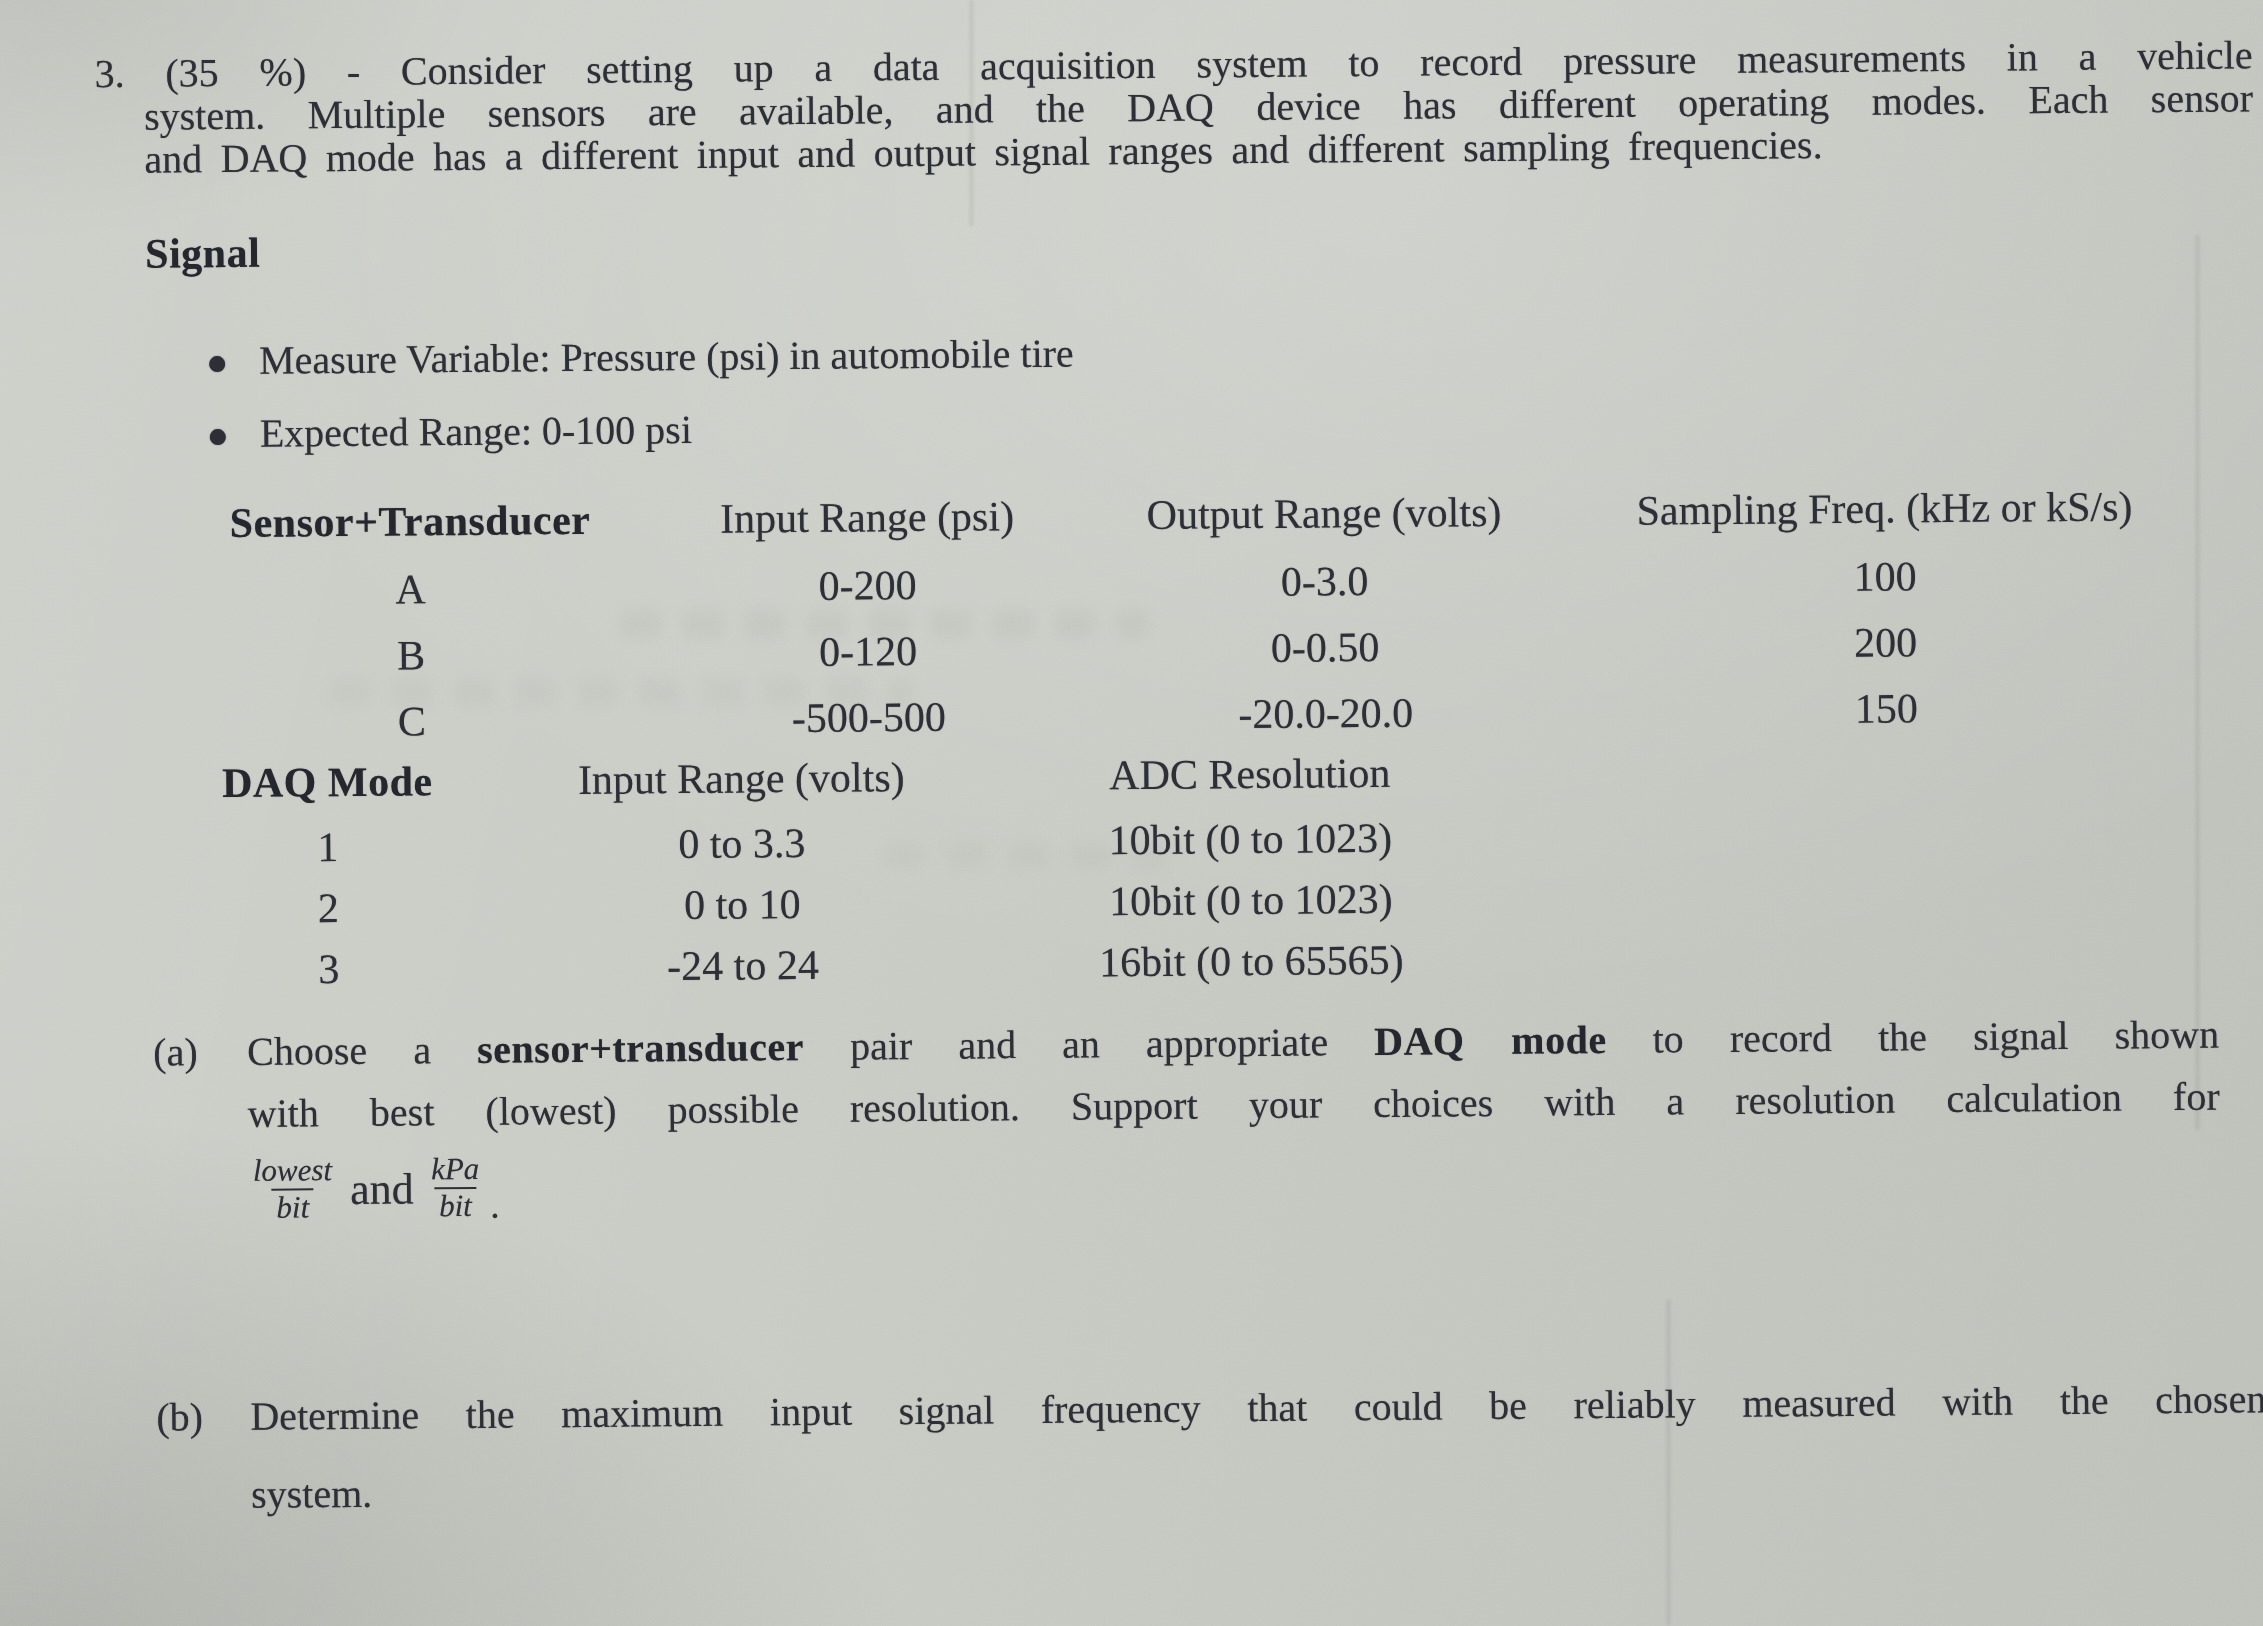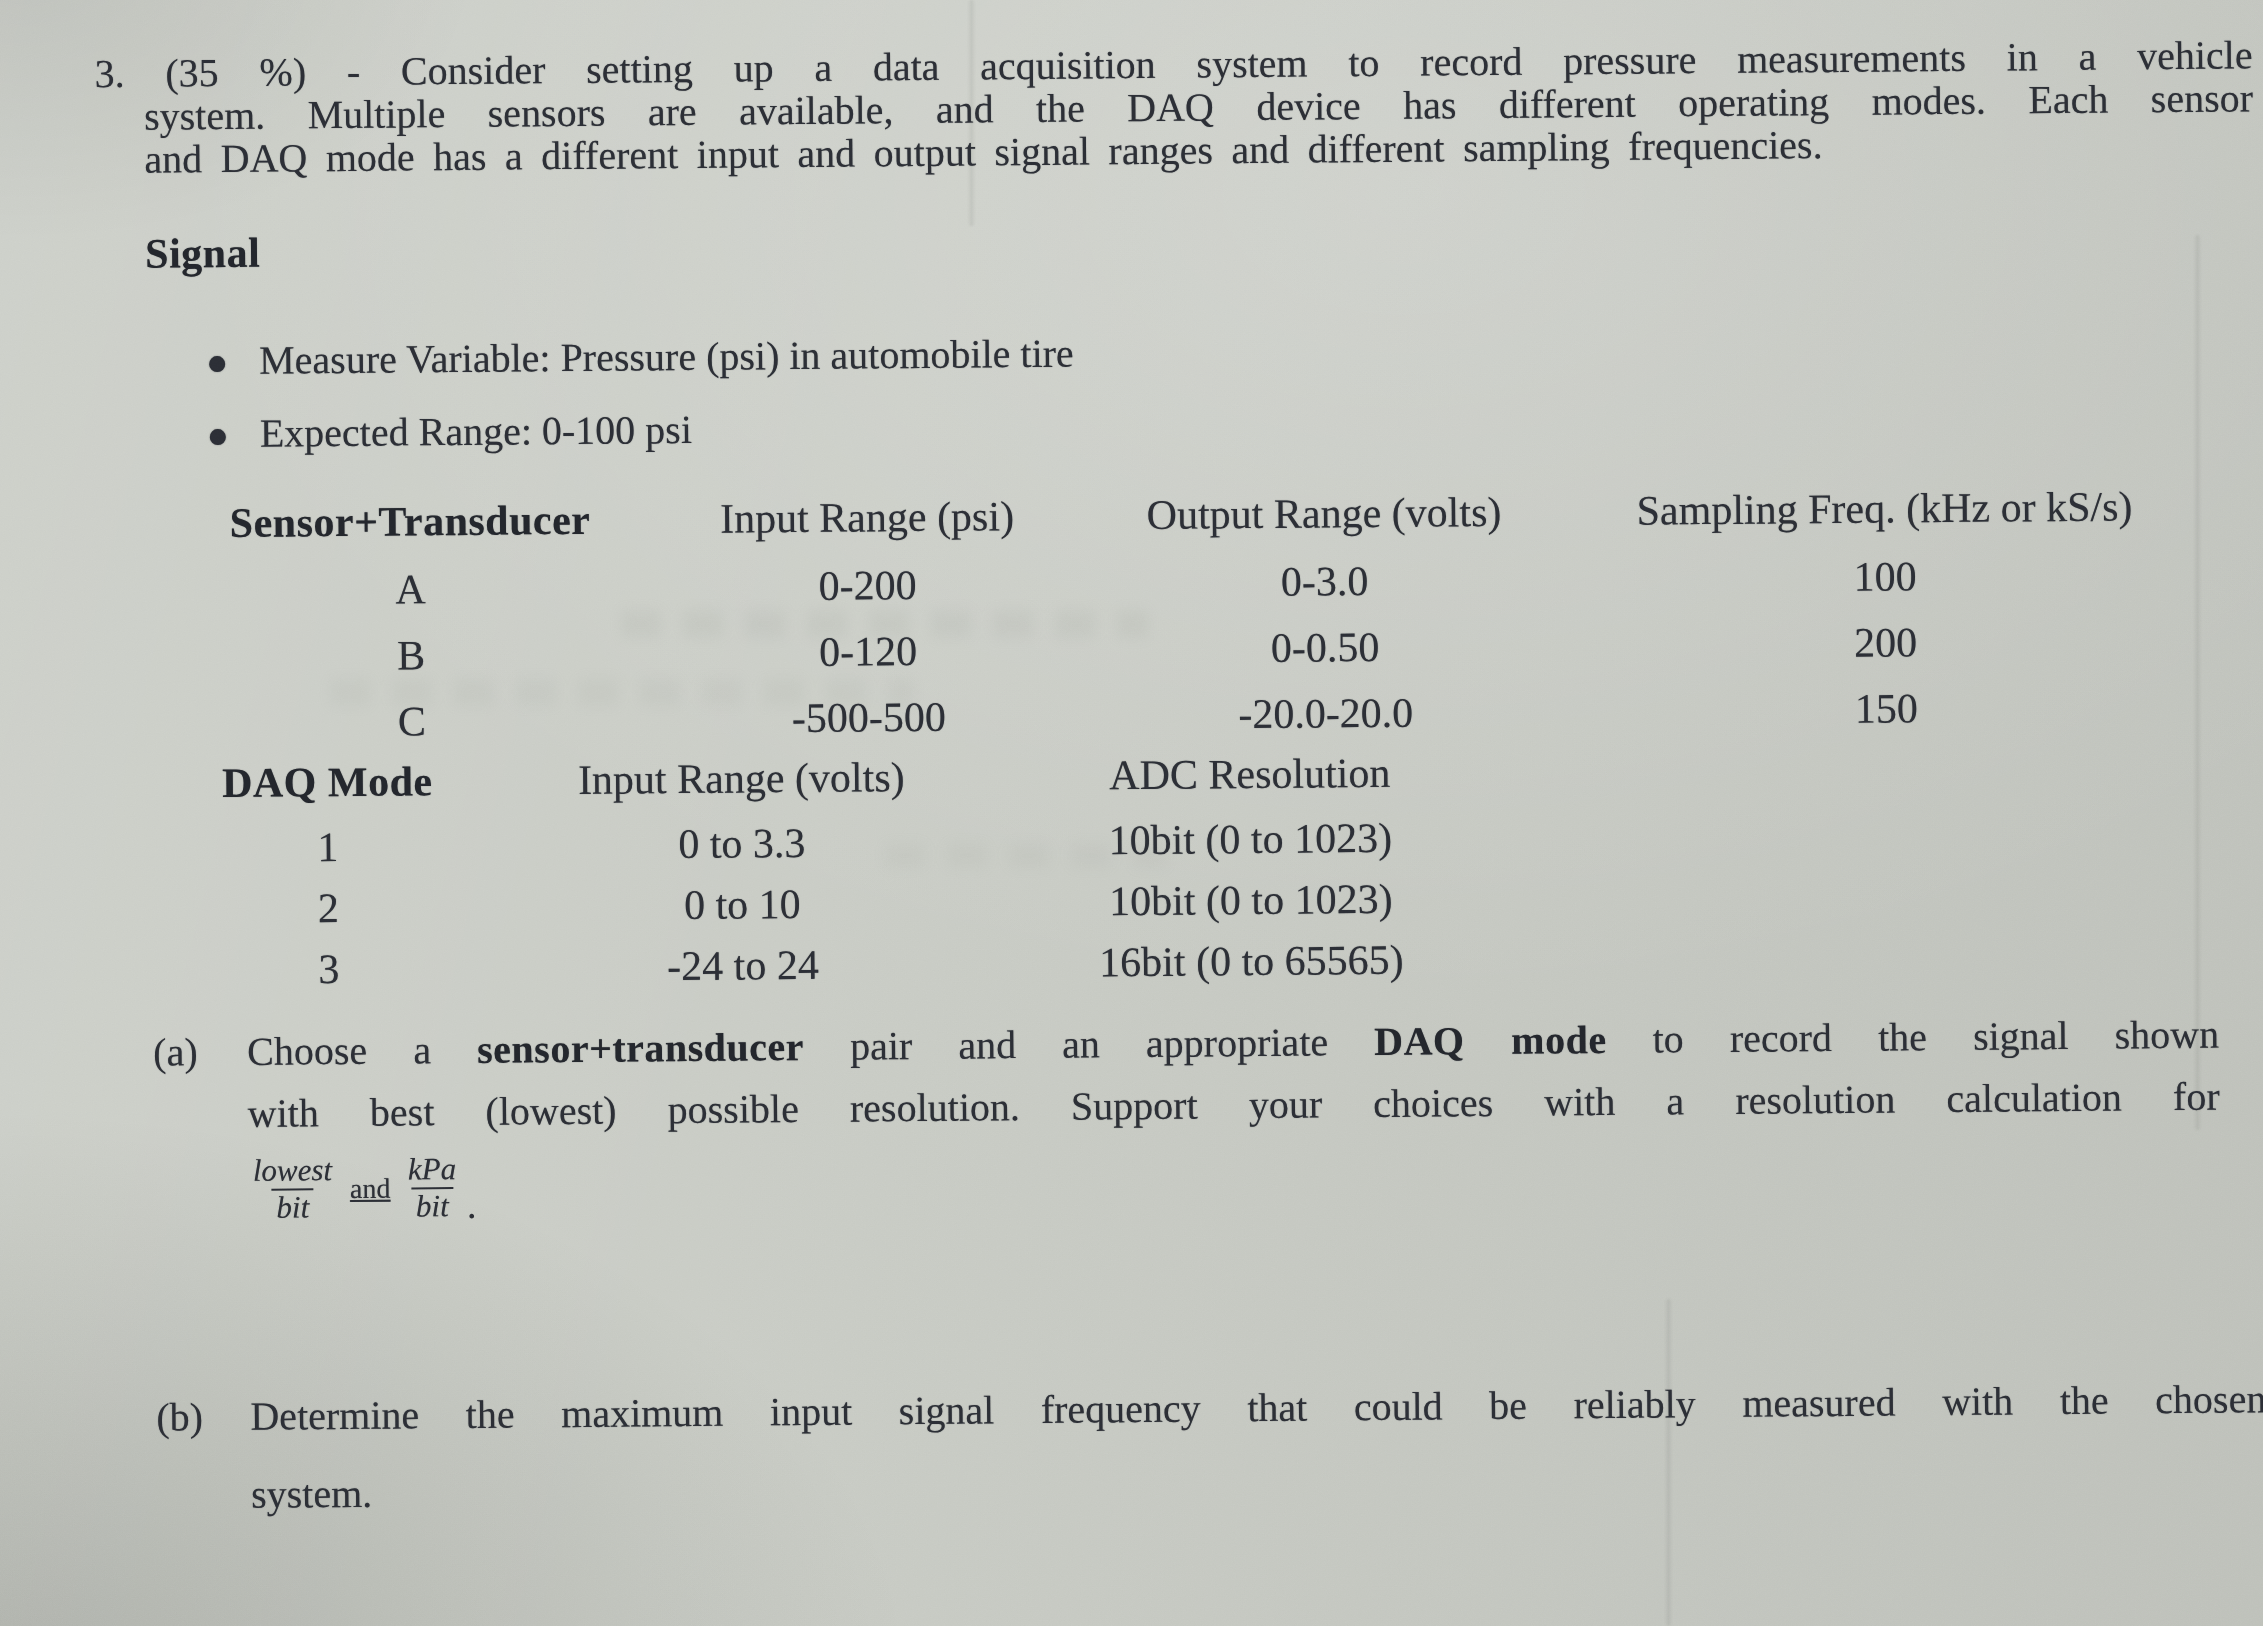--- a/index.html
+++ b/index.html
@@ -60,21 +60,21 @@
   .daq-table thead tr{height:68px;} .daq-table tbody tr{height:61px;}
 
   .pa-label{left:144px;top:1032px;}
   .pa-l1{left:238px;top:1032px;width:1972px;}
   .pa-l2{left:238px;top:1094px;width:1972px;}
   .frac-row{position:absolute;left:238px;top:1147px;display:flex;align-items:center;height:90px;}
   .frac{display:inline-flex;flex-direction:column;align-items:center;font-style:italic;
         font-size:31px;line-height:1.12;text-shadow:0 0 0.9px rgba(38,42,48,0.5);}
   .frac .num{padding:0 4.7px;}
   .frac .den{border-top:2.8px solid #2b2e35;padding:0 4.7px;}
-  .and-word{font-size:28px;padding:0 13px;text-shadow:0 0 1.1px rgba(38,42,48,0.55);text-decoration:underline;}
+  .and-word{font-size:44px;padding:0 13px;text-shadow:0 0 1.1px rgba(38,42,48,0.55);}
   .frac-period{font-size:40px;align-self:flex-end;padding-left:5.6px;line-height:56px;}
 
   .pb-label{left:144px;top:1397px;}
   .pb-l1{left:238px;top:1397px;width:2016px;}
   .pb-l2{left:238px;top:1475px;}
 </style>
 </head>
 <body>
 
 <div class="light-layer l2"></div>

